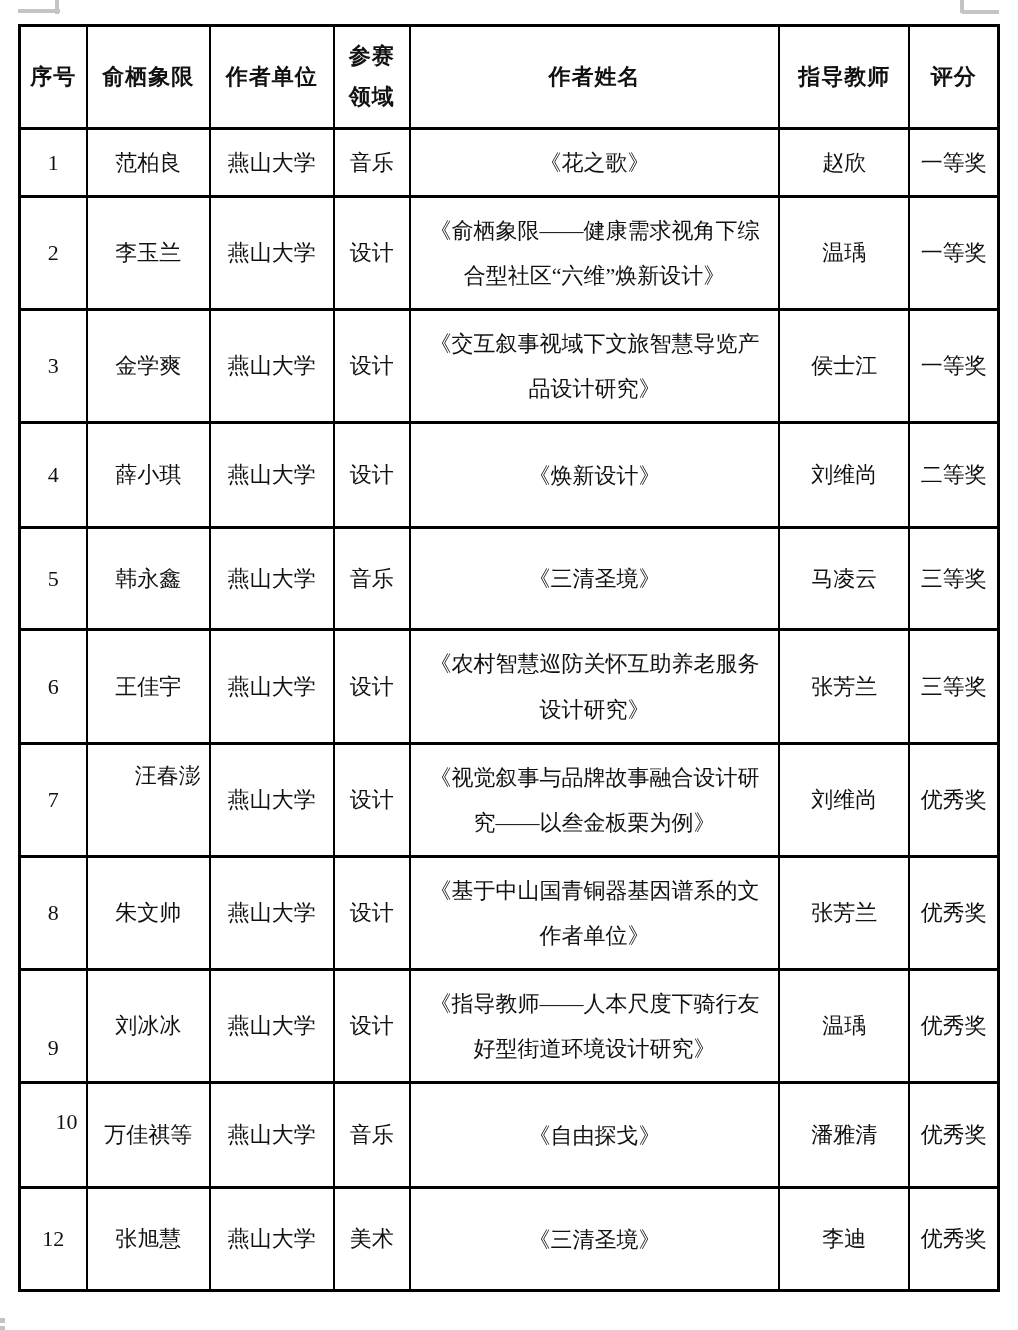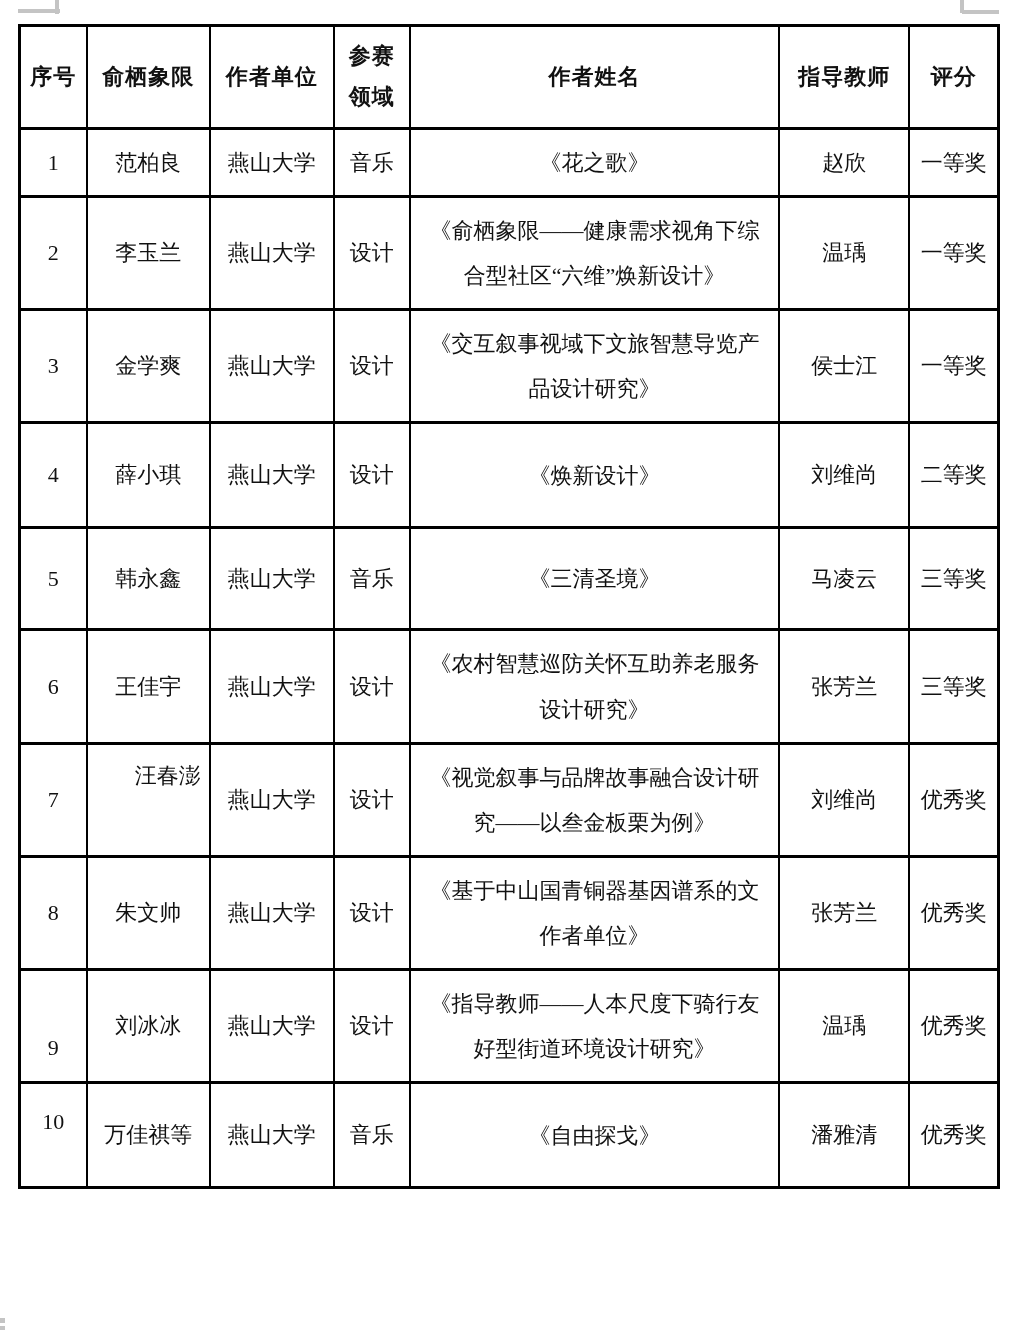--- a/index.html
+++ b/index.html
@@ -56,21 +56,21 @@
   tbody tr:nth-child(7)  { height: 101px; }
   tbody tr:nth-child(8)  { height: 105px; }
   tbody tr:nth-child(9)  { height: 100px; }
   tbody tr:nth-child(10) { height: 105px; }
   tbody tr:nth-child(11) { height: 103px; }
   tbody tr:nth-child(12) { height: 103px; }
 
   
   tbody tr:nth-child(7) td.col-author { vertical-align: top; padding-top: 16px; text-align: right; }
   tbody tr:nth-child(9) td.col-index  { vertical-align: bottom; padding-bottom: 20px; }
-  tbody tr:nth-child(10) td.col-index { vertical-align: top; padding-top: 25px; }
+  tbody tr:nth-child(10) td.col-index { vertical-align: top; padding-top: 25px; text-align: right; }
 
   
   .artifact { position: absolute; background: #c4c4c4; }
   .art-tl-v { left: 55px;  top: 0;      width: 4px;  height: 14px; }
   .art-tl-h { left: 18px;  top: 9px;    width: 42px; height: 4px;  }
   .art-tr-v { left: 960px; top: 0;      width: 4px;  height: 13px; }
   .art-tr-h { left: 962px; top: 10px;   width: 37px; height: 4px;  }
   .art-bl-1 { left: 0;     top: 1318px; width: 5px;  height: 5px;  }
   .art-bl-2 { left: 0;     top: 1326px; width: 5px;  height: 4px;  }
 </style>
@@ -198,16 +198,25 @@
         </tr>
         <tr>
           <td class="col-index">10</td>
           <td class="col-author">万佳祺等</td>
           <td class="col-unit">燕山大学</td>
           <td class="col-field">音乐</td>
           <td class="col-title">《自由探戈》</td>
           <td class="col-teacher">潘雅清</td>
           <td class="col-award">优秀奖</td>
         </tr>
+        <tr>
+          <td class="col-index">12</td>
+          <td class="col-author">张旭慧</td>
+          <td class="col-unit">燕山大学</td>
+          <td class="col-field">美术</td>
+          <td class="col-title">《三清圣境》</td>
+          <td class="col-teacher">李迪</td>
+          <td class="col-award">优秀奖</td>
+        </tr>
       </tbody>
   </table>
 
 </div>
 
 </body></html>

